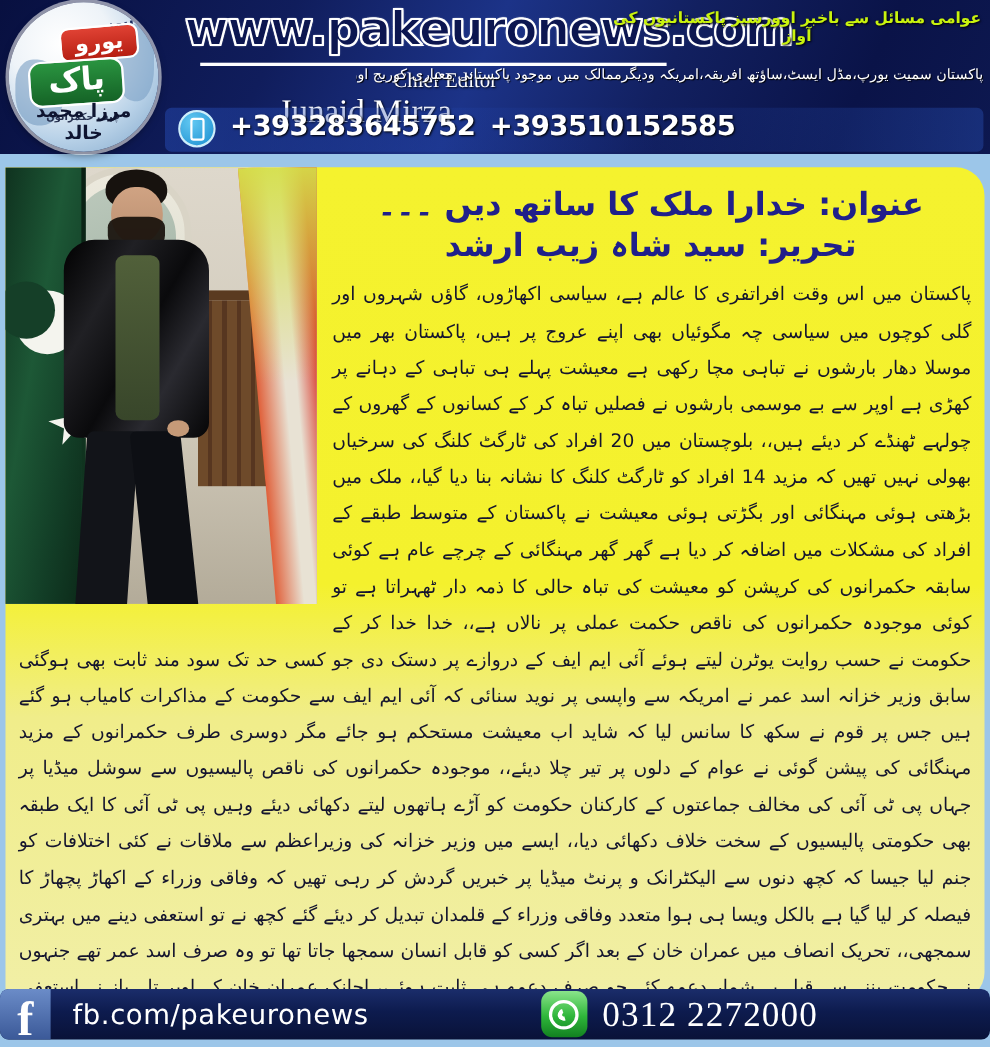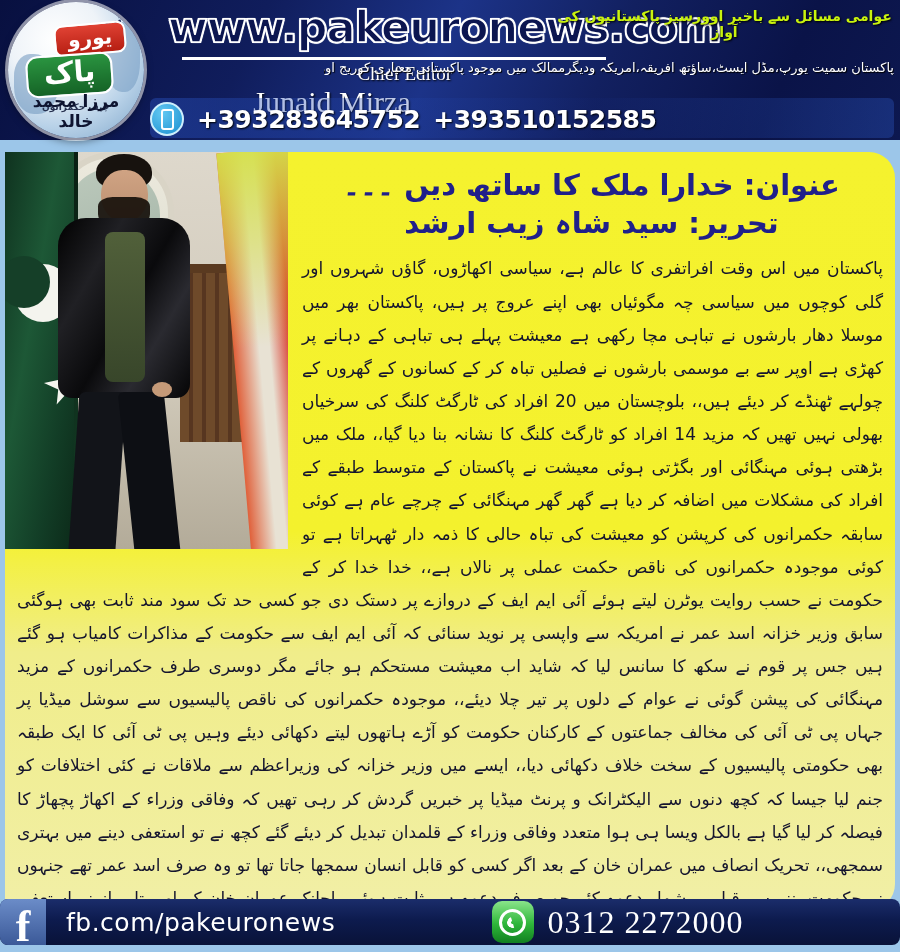--- a/index.html
+++ b/index.html
@@ -46,21 +46,21 @@
   .chief-editor{position:absolute;left:212px;top:64px;width:240px;text-align:center;color:#fff;
     font-family:"Liberation Serif",serif;text-shadow:1px 1px 2px #000;line-height:1.1;}
   .chief-editor .label{font-size:19px;text-align:right;}
   .chief-editor .name{font-size:30px;}
 
   .tagline-top{position:absolute;right:8px;top:8px;width:335px;text-align:center;color:var(--accent-lime);
     font-size:14px;font-weight:bold;direction:rtl;text-shadow:1px 1px 2px #000;}
   .coverage{position:absolute;right:6px;top:60px;width:570px;color:#fff;font-size:13px;direction:rtl;
     white-space:nowrap;overflow:hidden;text-align:right;text-shadow:1px 1px 1px #000;}
 
-  .contact-row{position:absolute;left:150px;right:8px;top:100px;height:38px;display:flex;align-items:center;gap:13px;color:#fff;z-index:2;}
+  .contact-row{position:absolute;left:162px;right:8px;top:100px;height:38px;display:flex;gap:13px;color:#fff;z-index:2;}
   .phone-circle{flex:none;width:34px;height:34px;border-radius:50%;border:2px solid #cdeefb;
     background:radial-gradient(circle at 35% 30%,#62c8f2,#1b8fd0);display:flex;align-items:center;justify-content:center;}
   .smartphone{width:13px;height:21px;border:2px solid #fff;border-radius:3px;background:transparent;}
   .phone-num{font-size:25px;font-weight:bold;text-shadow:1px 1px 2px #000;letter-spacing:-.5px;}
 
   
   .content{position:absolute;top:140px;left:5px;right:5px;height:758px;overflow:hidden;
     background:linear-gradient(180deg,var(--bright-yellow) 0%,#f4f12d 50%,#f0ed8a 66%,var(--pale-yellow) 100%);
     border-radius:0 26px 26px 12px;margin-top:12px;}
 

